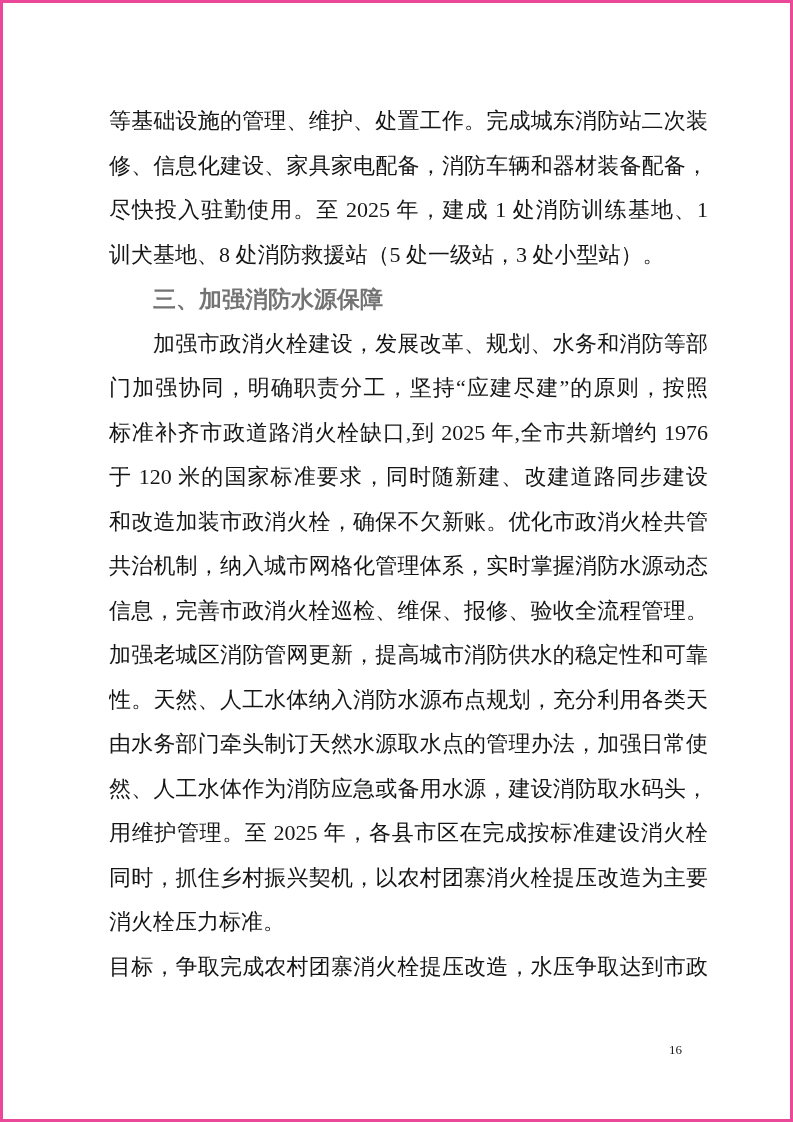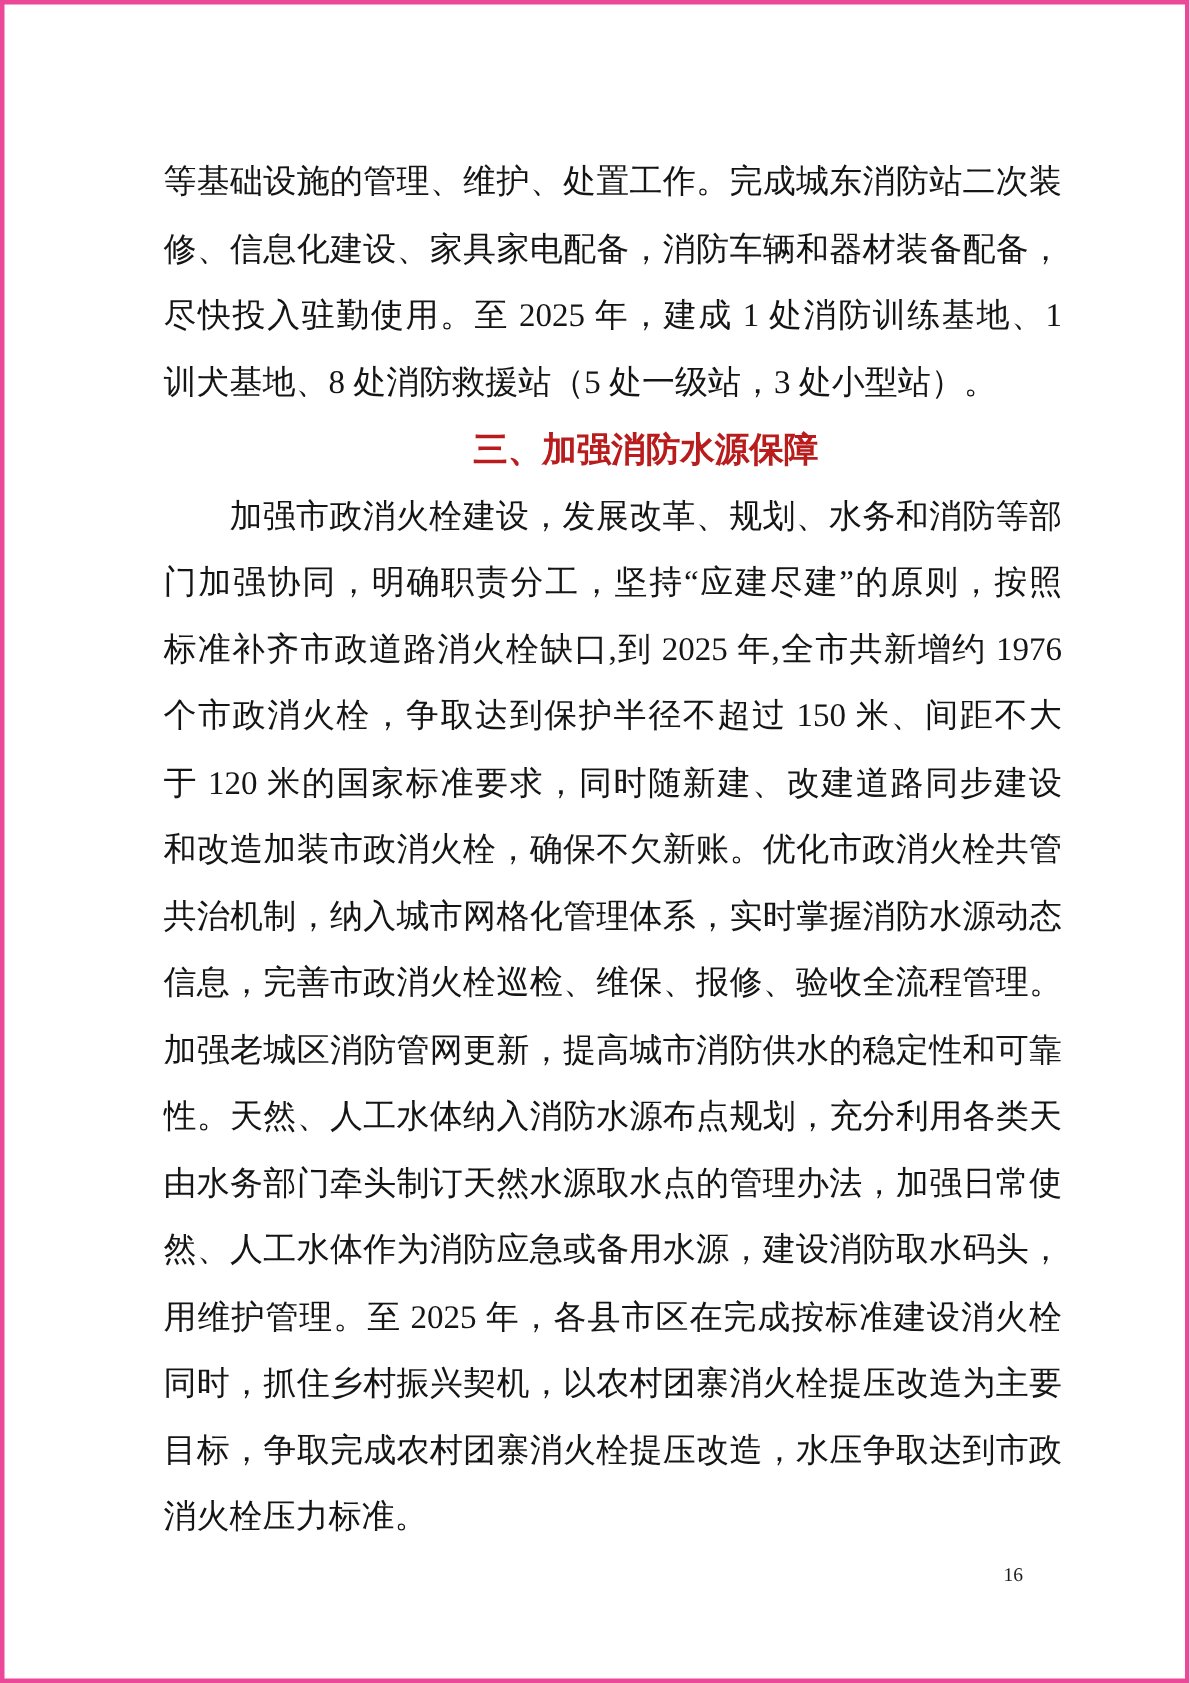--- a/index.html
+++ b/index.html
@@ -45,22 +45,22 @@
     text-indent: 44px;
   }
   .heading {
     margin: 0;
     padding-left: 44px;
     height: 44.5px;
     line-height: 44.5px;
     font-family: "Liberation Sans", "DejaVu Sans", sans-serif;
     font-weight: 700;
     font-size: 23px;
-    color: #b91c1c;
-    text-align: center;
+    color: #737373;
+    text-align: left;
   }
   .page-number {
     position: absolute;
     top: 1039px;
     right: 108px;
     font-family: "Liberation Serif", "DejaVu Serif", serif;
     font-size: 13px;
     color: #1a1a1a;
   }
 </style>
@@ -77,32 +77,31 @@
       <span class="line" style="display:block">尽快投入驻勤使用。至 2025 年，建成 1 处消防训练基地、1 处</span>
       <span class="line last" style="display:block">训犬基地、8 处消防救援站（5 处一级站，3 处小型站）。</span>
     </p>
 
     <h2 class="heading">三、加强消防水源保障</h2>
 
     <p class="para">
       <span class="line indent" style="display:block">加强市政消火栓建设，发展改革、规划、水务和消防等部</span>
       <span class="line" style="display:block">门加强协同，明确职责分工，坚持“应建尽建”的原则，按照</span>
       <span class="line" style="display:block">标准补齐市政道路消火栓缺口,到 2025 年,全市共新增约 1976</span>
-      <span class="line" style="display:block">个市政消火栓，争取达到保护半径不超过 150 米、间距不大</span>
       <span class="line" style="display:block">于 120 米的国家标准要求，同时随新建、改建道路同步建设</span>
       <span class="line" style="display:block">和改造加装市政消火栓，确保不欠新账。优化市政消火栓共管</span>
       <span class="line" style="display:block">共治机制，纳入城市网格化管理体系，实时掌握消防水源动态</span>
       <span class="line" style="display:block">信息，完善市政消火栓巡检、维保、报修、验收全流程管理。</span>
       <span class="line" style="display:block">加强老城区消防管网更新，提高城市消防供水的稳定性和可靠</span>
       <span class="line" style="display:block">性。天然、人工水体纳入消防水源布点规划，充分利用各类天</span>
       <span class="line" style="display:block">由水务部门牵头制订天然水源取水点的管理办法，加强日常使</span>
       <span class="line" style="display:block">然、人工水体作为消防应急或备用水源，建设消防取水码头，</span>
       <span class="line" style="display:block">用维护管理。至 2025 年，各县市区在完成按标准建设消火栓</span>
       <span class="line" style="display:block">同时，抓住乡村振兴契机，以农村团寨消火栓提压改造为主要</span>
+      <span class="line last" style="display:block">消火栓压力标准。</span>
       <span class="line" style="display:block">目标，争取完成农村团寨消火栓提压改造，水压争取达到市政</span>
-      <span class="line last" style="display:block">消火栓压力标准。</span>
     </p>
 
   </main>
 
   <footer class="page-number">16</footer>
 
 </div>
 
 </body></html>

